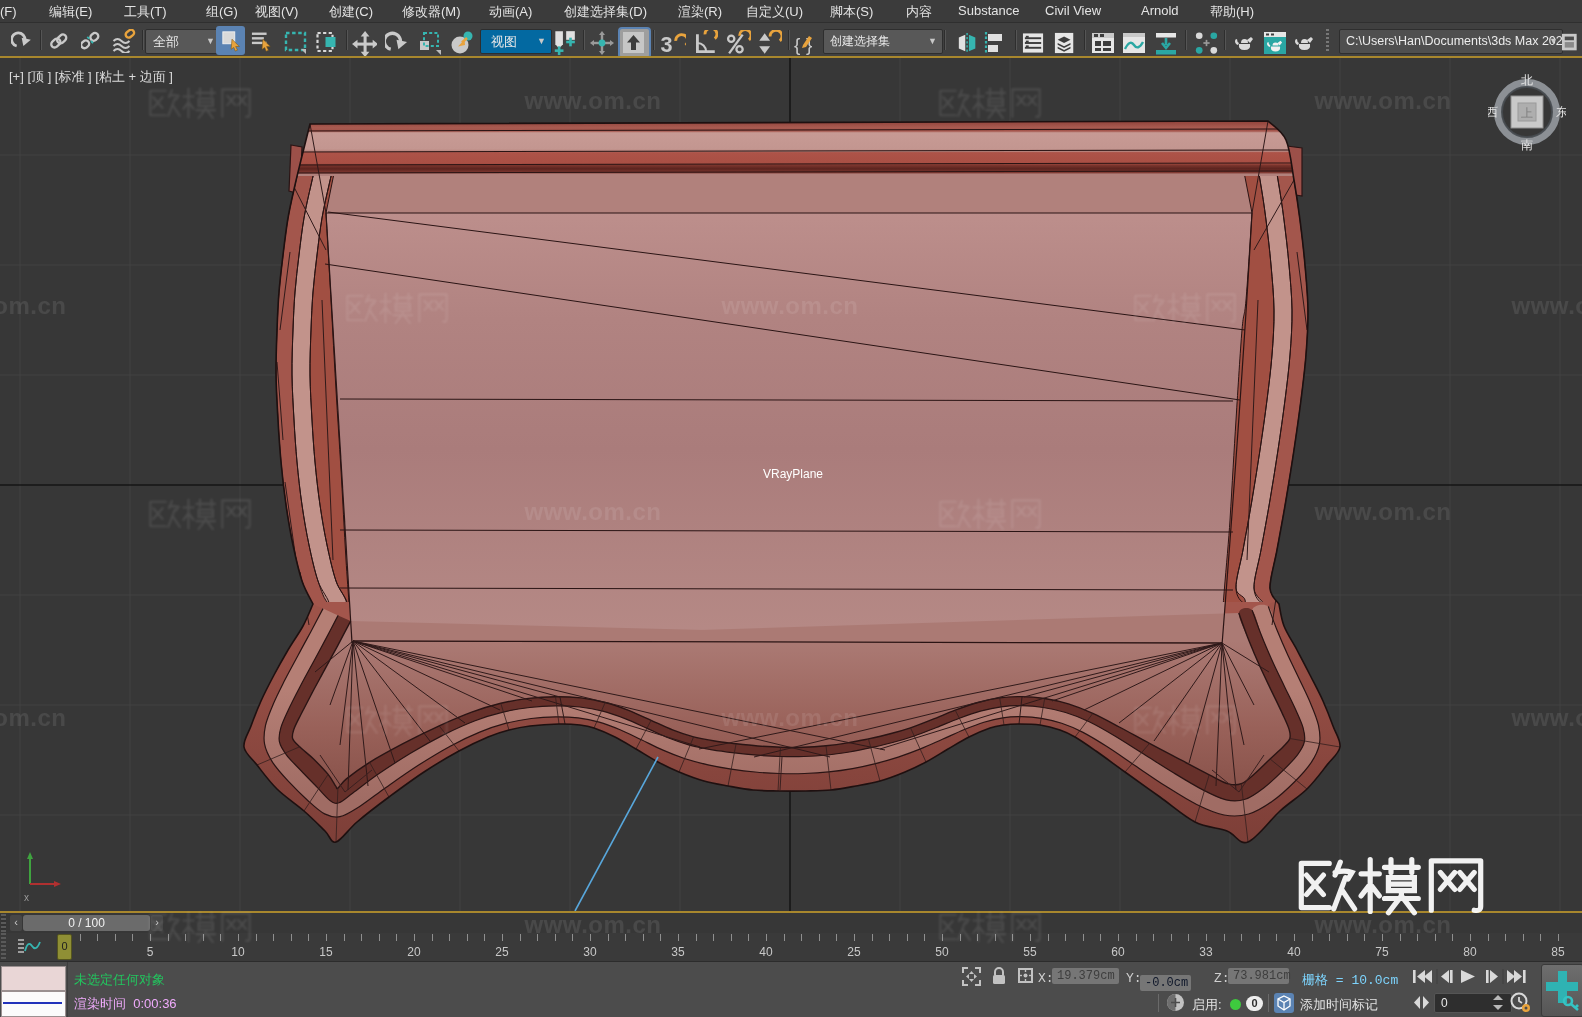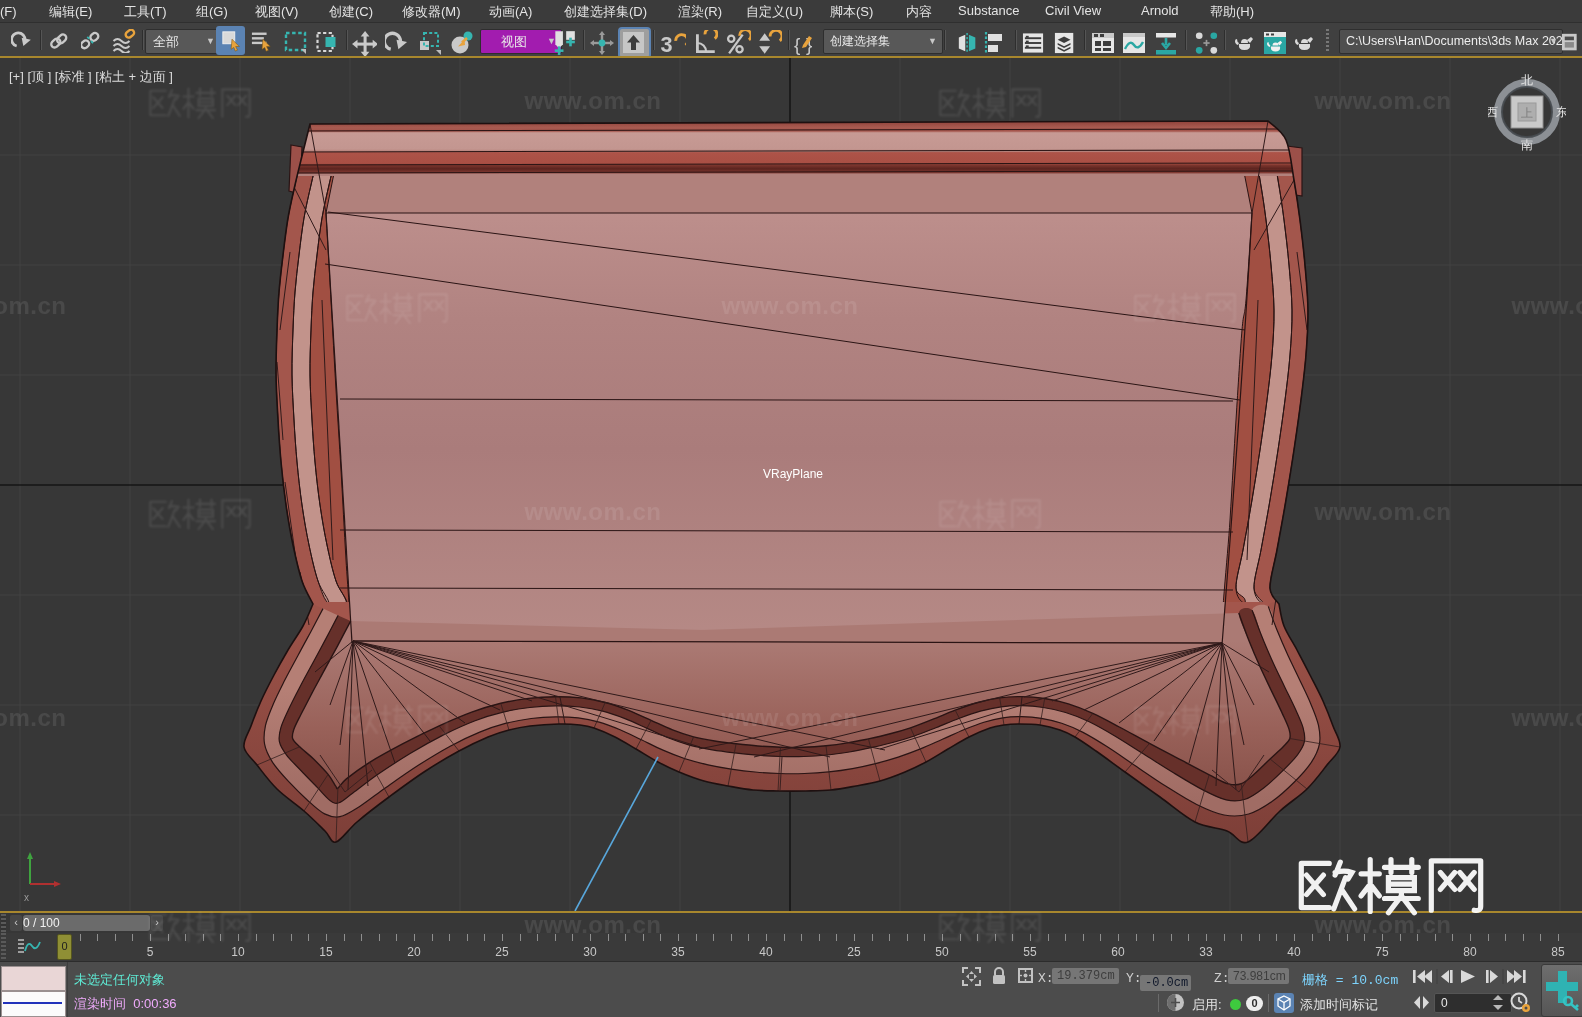--- a/index.html
+++ b/index.html
@@ -19,21 +19,21 @@
   .vplabel{position:absolute;left:9px;top:10px;color:#dcdcdc;font-size:13px;}
   .tick-num{position:absolute;top:12px;color:#c8c8c8;font-size:12px;transform:translateX(-50%);}
 </style>
 </head>
 <body>
 
 <div id="menubar">
   <span style="left:-26px">文件(F)</span>
   <span style="left:49px">编辑(E)</span>
   <span style="left:124px">工具(T)</span>
-  <span style="left:196px">组(G)</span>
+  <span style="left:206px">组(G)</span>
   <span style="left:255px">视图(V)</span>
   <span style="left:329px">创建(C)</span>
   <span style="left:402px">修改器(M)</span>
   <span style="left:489px">动画(A)</span>
   <span style="left:564px">创建选择集(D)</span>
   <span style="left:678px">渲染(R)</span>
   <span style="left:746px">自定义(U)</span>
   <span style="left:830px">脚本(S)</span>
   <span style="left:906px">内容</span>
   <span style="left:958px">Substance</span>
@@ -118,21 +118,21 @@
       <rect x="3" y="10" width="9" height="9" fill="#c9c9c9"></rect>
       <rect x="7" y="2" width="14" height="13" fill="none" stroke="#36b5b0" stroke-width="2" stroke-dasharray="3,2.2"></rect>
       <path d="M19,19 l5,5 l0,-5 Z" fill="#bbb"></path>
     </svg>
     <svg style="position:absolute;left:450px;top:8px" width="24" height="24" viewBox="0 0 24 24">
       <circle cx="10" cy="14" r="8.5" fill="#c9c9c9"></circle>
       <circle cx="18" cy="5" r="4.5" fill="#36b5b0"></circle>
       <path d="M17,7 L12,11.5" stroke="#e8a33d" stroke-width="2.6"></path>
       <path d="M14.5,8.5 L8,15.5 L15,14 Z" fill="#e8a33d"></path>
     </svg>
-    <div style="position:absolute;left:480px;top:6px;width:60px;height:23px;background:#a21caf;border:1px solid #2e2e2e;border-radius:2px;color:#e8e8e8;font-size:13px;line-height:23px;padding-left:20px">视图<span style="position:absolute;right:5px;top:0;color:#c8c8c8;font-size:9px">▼</span></div>
+    <div style="position:absolute;left:480px;top:6px;width:60px;height:23px;background:#0369a1;border:1px solid #2e2e2e;border-radius:2px;color:#e8e8e8;font-size:13px;line-height:23px;padding-left:10px">视图<span style="position:absolute;right:5px;top:0;color:#c8c8c8;font-size:9px">▼</span></div>
     <svg style="position:absolute;left:551px;top:6px" width="26" height="26" viewBox="0 0 24 24">
       <path d="M4,2 h7 v12 l-3.5,4 l-3.5,-4 Z" fill="#e0e0e0"></path>
       <path d="M14,2 h8 v8 h-8 Z" fill="#e0e0e0"></path>
       <g stroke="#36b5b0" stroke-width="2.4">
         <line x1="7.5" y1="16" x2="7.5" y2="24"></line>
         <line x1="3.5" y1="20" x2="11.5" y2="20"></line>
         <line x1="18" y1="8" x2="18" y2="16"></line>
         <line x1="14" y1="12" x2="22" y2="12"></line>
       </g>
     </svg>
@@ -472,21 +472,21 @@
     <text x="39" y="76" fill="#e6e6e6" font-size="12" text-anchor="middle">南</text>
     <text x="4" y="43" fill="#e6e6e6" font-size="12" text-anchor="middle">西</text>
     <text x="74" y="43" fill="#e6e6e6" font-size="12" text-anchor="middle">东</text>
   </svg>
 </div>
 
 <div id="yline2"></div>
 <div id="sliderrow">
     <div style="position:absolute;left:1px;top:1px;width:5px;height:18px;background:repeating-linear-gradient(180deg,#5a5a5a 0 2px,#333 2px 4px)"></div>
     <div style="position:absolute;left:10px;top:2px;width:12px;height:16px;background:#474747;border-radius:2px;color:#c9c9c9;font-size:11px;text-align:center;line-height:15px">‹</div>
-    <div style="position:absolute;left:23px;top:2px;width:127px;height:16px;background:#6b6b6b;border-radius:3px;color:#f2f2f2;font-size:12px;text-align:left;line-height:16px">0 / 100</div>
+    <div style="position:absolute;left:23px;top:2px;width:127px;height:16px;background:#6b6b6b;border-radius:3px;color:#f2f2f2;font-size:12px;text-align:center;line-height:16px">0 / 100</div>
     <div style="position:absolute;left:151px;top:2px;width:12px;height:16px;background:#474747;border-radius:2px;color:#c9c9c9;font-size:11px;text-align:center;line-height:15px">›</div>
   </div>
 <div id="rulerrow">
     <div style="position:absolute;left:1px;top:0;width:5px;height:28px;background:repeating-linear-gradient(180deg,#5a5a5a 0 2px,#3a3a3a 2px 4px)"></div>
     <svg style="position:absolute;left:17px;top:5px" width="24" height="17" viewBox="0 0 24 17">
       <g stroke="#b9b9b9" stroke-width="1.6">
         <line x1="1" y1="2" x2="7" y2="2"></line>
         <line x1="1" y1="6" x2="7" y2="6"></line>
         <line x1="1" y1="10" x2="7" y2="10"></line>
         <line x1="1" y1="14" x2="7" y2="14"></line>
@@ -512,21 +512,21 @@
     <span class="tick-num" style="left:1382px">75</span>
     <span class="tick-num" style="left:1470px">80</span>
     <span class="tick-num" style="left:1558px">85</span>
     <div style="position:absolute;left:57px;top:1px;width:13px;height:24px;background:#8f8f35;border:1px solid #55551e;border-radius:2px;color:#1e1e1e;font-size:11px;text-align:center;line-height:23px">0</div>
   </div>
 <div id="statusbar">
     <div style="position:absolute;left:1px;top:4px;width:63px;height:23px;background:#e9d6d6;border:1px solid #9a9090"></div>
     <div style="position:absolute;left:1px;top:29px;width:63px;height:24px;background:#fbfbfb;border:1px solid #9a9090"></div>
     <div style="position:absolute;left:3px;top:40px;width:59px;height:2px;background:#2233bb"></div>
     <div style="position:absolute;left:67px;top:0;width:1px;height:55px;background:#3e3e3e"></div>
-    <div style="position:absolute;left:74px;top:9px;color:#5eead4;font-size:13px">未选定任何对象</div>
+    <div style="position:absolute;left:74px;top:9px;color:#22c55e;font-size:13px">未选定任何对象</div>
     <div style="position:absolute;left:74px;top:33px;color:#f0abfc;font-size:13px">渲染时间&nbsp;&nbsp;0:00:36</div>
     <svg style="position:absolute;left:962px;top:5px" width="19" height="19" viewBox="0 0 19 19">
       <g stroke="#c2c2c2" stroke-width="2" fill="none">
         <path d="M1,6 V1 H6"></path>
         <path d="M13,1 H18 V6"></path>
         <path d="M18,13 V18 H13"></path>
         <path d="M6,18 H1 V13"></path>
       </g>
       <g fill="#c2c2c2">
         <path d="M9.5,4 L12,7 L7,7 Z"></path>
@@ -548,21 +548,21 @@
         <line x1="7.5" y1="11" x2="7.5" y2="14"></line>
         <line x1="1" y1="7.5" x2="4" y2="7.5"></line>
         <line x1="11" y1="7.5" x2="14" y2="7.5"></line>
       </g>
     </svg>
     <div style="position:absolute;left:1038px;top:9px;color:#cfcfcf;font-size:13px;font-family:'Liberation Mono',monospace">X:</div>
     <div style="position:absolute;left:1052px;top:6px;width:62px;height:16px;background:#767676;border-radius:2px;color:#3e3e3e;font-size:12px;line-height:16px;padding-left:5px;font-family:'Liberation Mono',monospace">19.379cm</div>
     <div style="position:absolute;left:1126px;top:9px;color:#cfcfcf;font-size:13px;font-family:'Liberation Mono',monospace">Y:</div>
     <div style="position:absolute;left:1140px;top:13px;width:46px;height:16px;background:#767676;border-radius:2px;color:#0f172a;font-size:12px;line-height:16px;padding-left:5px;font-family:'Liberation Mono',monospace">-0.0cm</div>
     <div style="position:absolute;left:1214px;top:9px;color:#cfcfcf;font-size:13px;font-family:'Liberation Mono',monospace">Z:</div>
-    <div style="position:absolute;left:1228px;top:6px;width:56px;height:16px;background:#767676;border-radius:2px;color:#3e3e3e;font-size:12px;line-height:16px;padding-left:5px;font-family:Liberation Sans, sans-serif">73.981cm</div>
+    <div style="position:absolute;left:1228px;top:6px;width:56px;height:16px;background:#767676;border-radius:2px;color:#3e3e3e;font-size:12px;line-height:16px;padding-left:5px;font-family:Liberation Mono, monospace">73.981cm</div>
     <div style="position:absolute;left:1302px;top:9px;color:#7dd3fc;font-size:13px;font-family:'Liberation Mono',monospace">栅格 = 10.0cm</div>
     <div style="position:absolute;left:1158px;top:32px;width:1px;height:18px;background:#6a6a6a"></div>
     <svg style="position:absolute;left:1166px;top:31px" width="19" height="19" viewBox="0 0 19 19">
       <circle cx="9.5" cy="9.5" r="8.5" fill="#c2c2c2"></circle>
       <path d="M9.5,1 a8.5,8.5 0 0 0 0,17 Z" fill="#6e6e6e"></path>
       <path d="M9.5,5 v9 M5,9.5 h9" stroke="#4c4c4c" stroke-width="1.6"></path>
     </svg>
     <div style="position:absolute;left:1192px;top:34px;color:#e2e2e2;font-size:13px">启用:</div>
     <div style="position:absolute;left:1230px;top:37px;width:11px;height:11px;border-radius:6px;background:#3ecb3e"></div>
     <div style="position:absolute;left:1246px;top:34px;width:17px;height:15px;background:#ededed;border-radius:8px;color:#2e2e2e;font-size:11px;font-weight:bold;text-align:center;line-height:15px">0</div>

